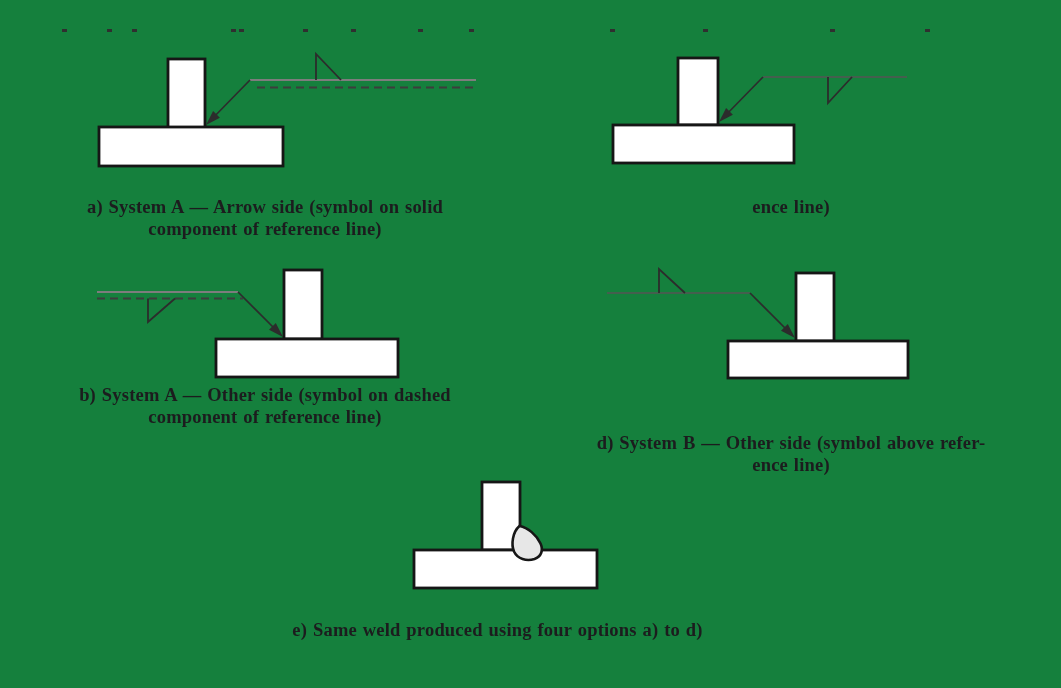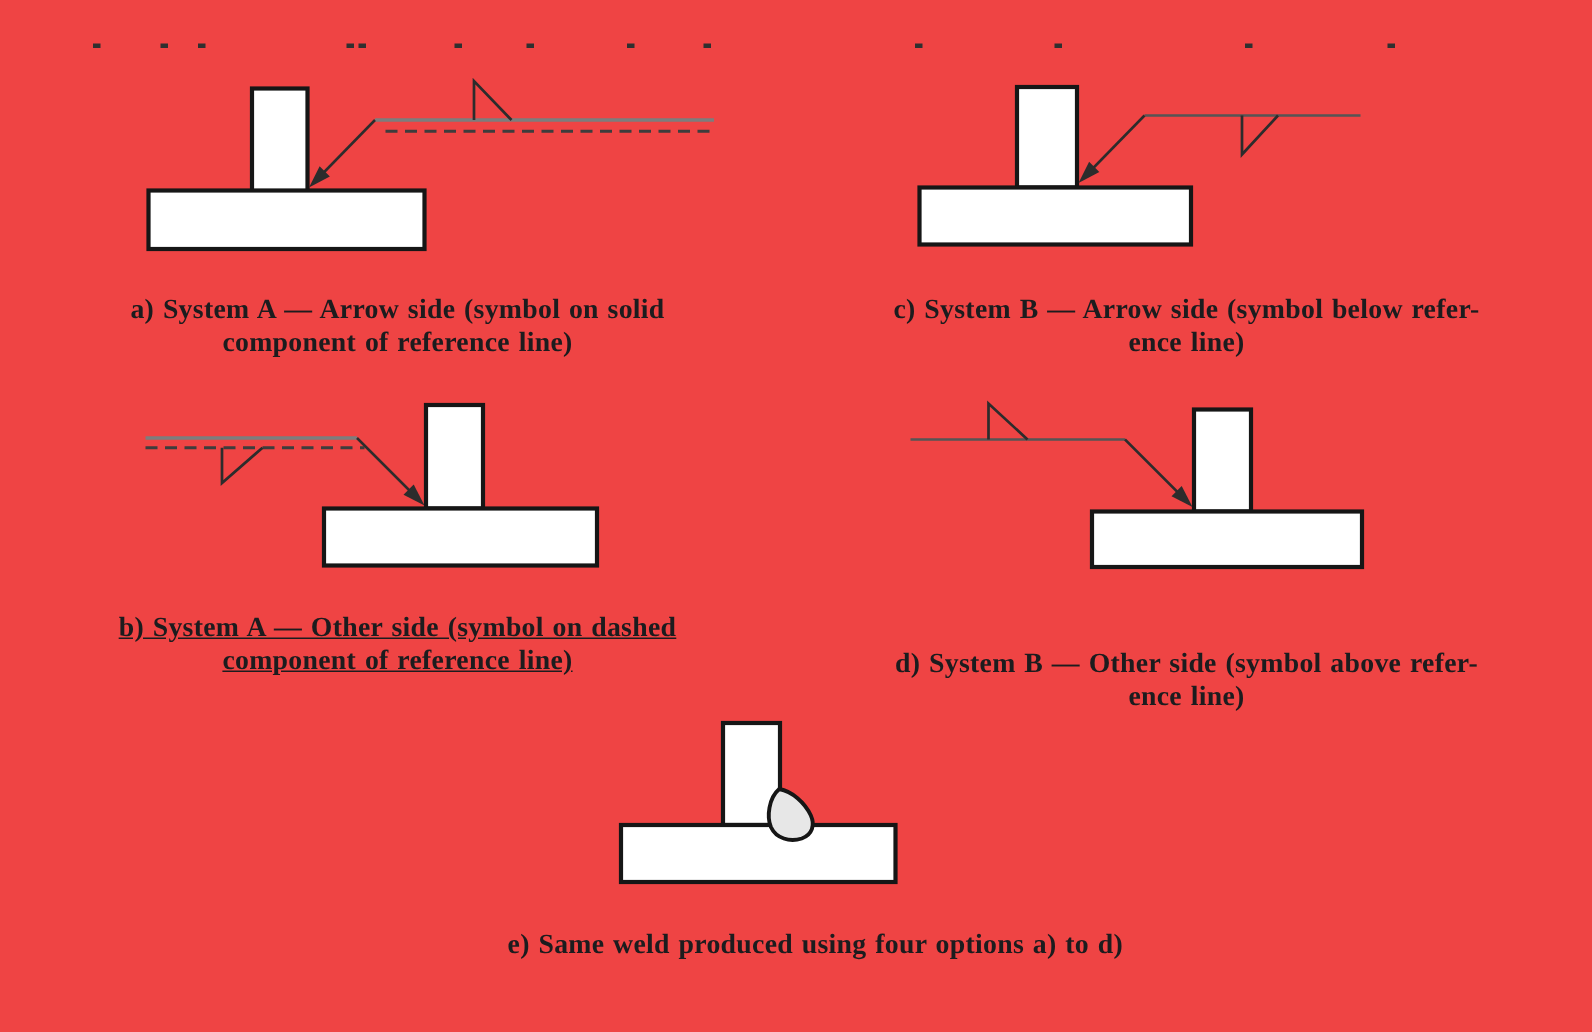--- a/index.html
+++ b/index.html
@@ -1,16 +1,16 @@
 <!DOCTYPE html>
 <html style="--plate_outline: #161616; --reference_line_solid: #7d7d7d; --identification_line_dashed: #3d3d3d; --system_b_reference_line: #555555; --symbol_and_arrow: #2c2c2c; --weld_bead_fill: #e7e7e7; --caption_text: #1c1c1e;"><head>
 <meta charset="utf-8">
 <style>
   html,body{margin:0;padding:0;background:#ffffff;}
-  #stage{position:relative;width:1061px;height:688px;background:#ef4444;overflow:hidden;
+  #stage{position:relative;width:1061px;height:688px;background:#15803d;overflow:hidden;
          font-family:"Liberation Serif","DejaVu Serif",serif;}
   .panel{position:absolute;}
   .panel svg{display:block;overflow:visible;}
   .plate{fill:#ffffff;stroke:var(--plate_outline,#161616);stroke-width:2.8;}
   .refline-gray{stroke:var(--reference_line_solid,#7d7d7d);stroke-width:2.2;fill:none;}
   .idline{stroke:var(--identification_line_dashed,#3d3d3d);stroke-width:2;stroke-dasharray:8 5;fill:none;}
   .refline-dark{stroke:var(--system_b_reference_line,#555555);stroke-width:1.7;fill:none;}
   .sym{stroke:var(--symbol_and_arrow,#2c2c2c);stroke-width:1.8;fill:none;stroke-linejoin:miter;}
   .arrow{stroke:var(--symbol_and_arrow,#2c2c2c);stroke-width:1.7;}
   .ahead{fill:var(--symbol_and_arrow,#2c2c2c);stroke:none;}
@@ -63,21 +63,20 @@
       <polygon class="ahead" points="119,82 132.9,74.7 126.1,67.9"></polygon>
     </svg>
   </div>
 
   <div class="caption" style="left:15px;top:196px;width:500px;">
     <div>a) System A — Arrow side (symbol on solid</div>
     <div>component of reference line)</div>
   </div>
 
   <div class="caption" style="left:541px;top:196px;width:500px;">
-    <div>c) System B — Arrow side (symbol below refer-</div>
     <div>ence line)</div>
   </div>
 
   <div class="panel" style="left:80px;top:255px;">
     <svg width="340" height="135" viewBox="0 0 340 135">
       <rect class="plate" x="204" y="15" width="38" height="69"></rect>
       <rect class="plate" x="136" y="84" width="182" height="38"></rect>
       <line class="refline-gray" x1="17" y1="37" x2="158" y2="37"></line>
       <line class="idline" x1="17" y1="43.5" x2="163" y2="43.5"></line>
       <path class="sym" d="M68,43.5 L68,67 L95,43.5"></path>
@@ -90,35 +89,35 @@
     <svg width="330" height="135" viewBox="0 0 330 135">
       <rect class="plate" x="201" y="18" width="38" height="68"></rect>
       <rect class="plate" x="133" y="86" width="180" height="37"></rect>
       <line class="refline-dark" x1="12" y1="38" x2="155" y2="38"></line>
       <path class="sym" d="M64,38 L64,14 L90,38"></path>
       <line class="arrow" x1="155" y1="38" x2="197" y2="80"></line>
       <polygon class="ahead" points="200,83 192.8,69 186,75.8"></polygon>
     </svg>
   </div>
 
-  <div class="caption" style="left:15px;top:408px;width:500px;text-decoration:underline;">
+  <div class="caption" style="left:15px;top:384px;width:500px;">
     <div>b) System A — Other side (symbol on dashed</div>
     <div>component of reference line)</div>
   </div>
 
   <div class="caption" style="left:541px;top:432px;width:500px;">
     <div>d) System B — Other side (symbol above refer-</div>
     <div>ence line)</div>
   </div>
 
   <div class="panel" style="left:400px;top:470px;">
     <svg width="260" height="130" viewBox="0 0 260 130">
       <rect class="plate" x="82" y="12" width="38" height="68"></rect>
       <rect class="plate" x="14" y="80" width="183" height="38"></rect>
       <path class="bead" d="M119.5,56 C128,57.5 136.5,65 140.5,73.5 C143.5,80 141.5,86.5 134.5,89 C126.5,91.5 117.5,89 114,81.5 C111,74.5 112.5,62 119.5,56 Z"></path>
     </svg>
   </div>
 
-  <div class="caption" style="left:0px;top:619px;width:995px;padding-left:46px;">
+  <div class="caption" style="left:0px;top:619px;width:995px;">
     <div>e) Same weld produced using four options a) to d)</div>
   </div>
 
 </div>
 
 </body></html>

